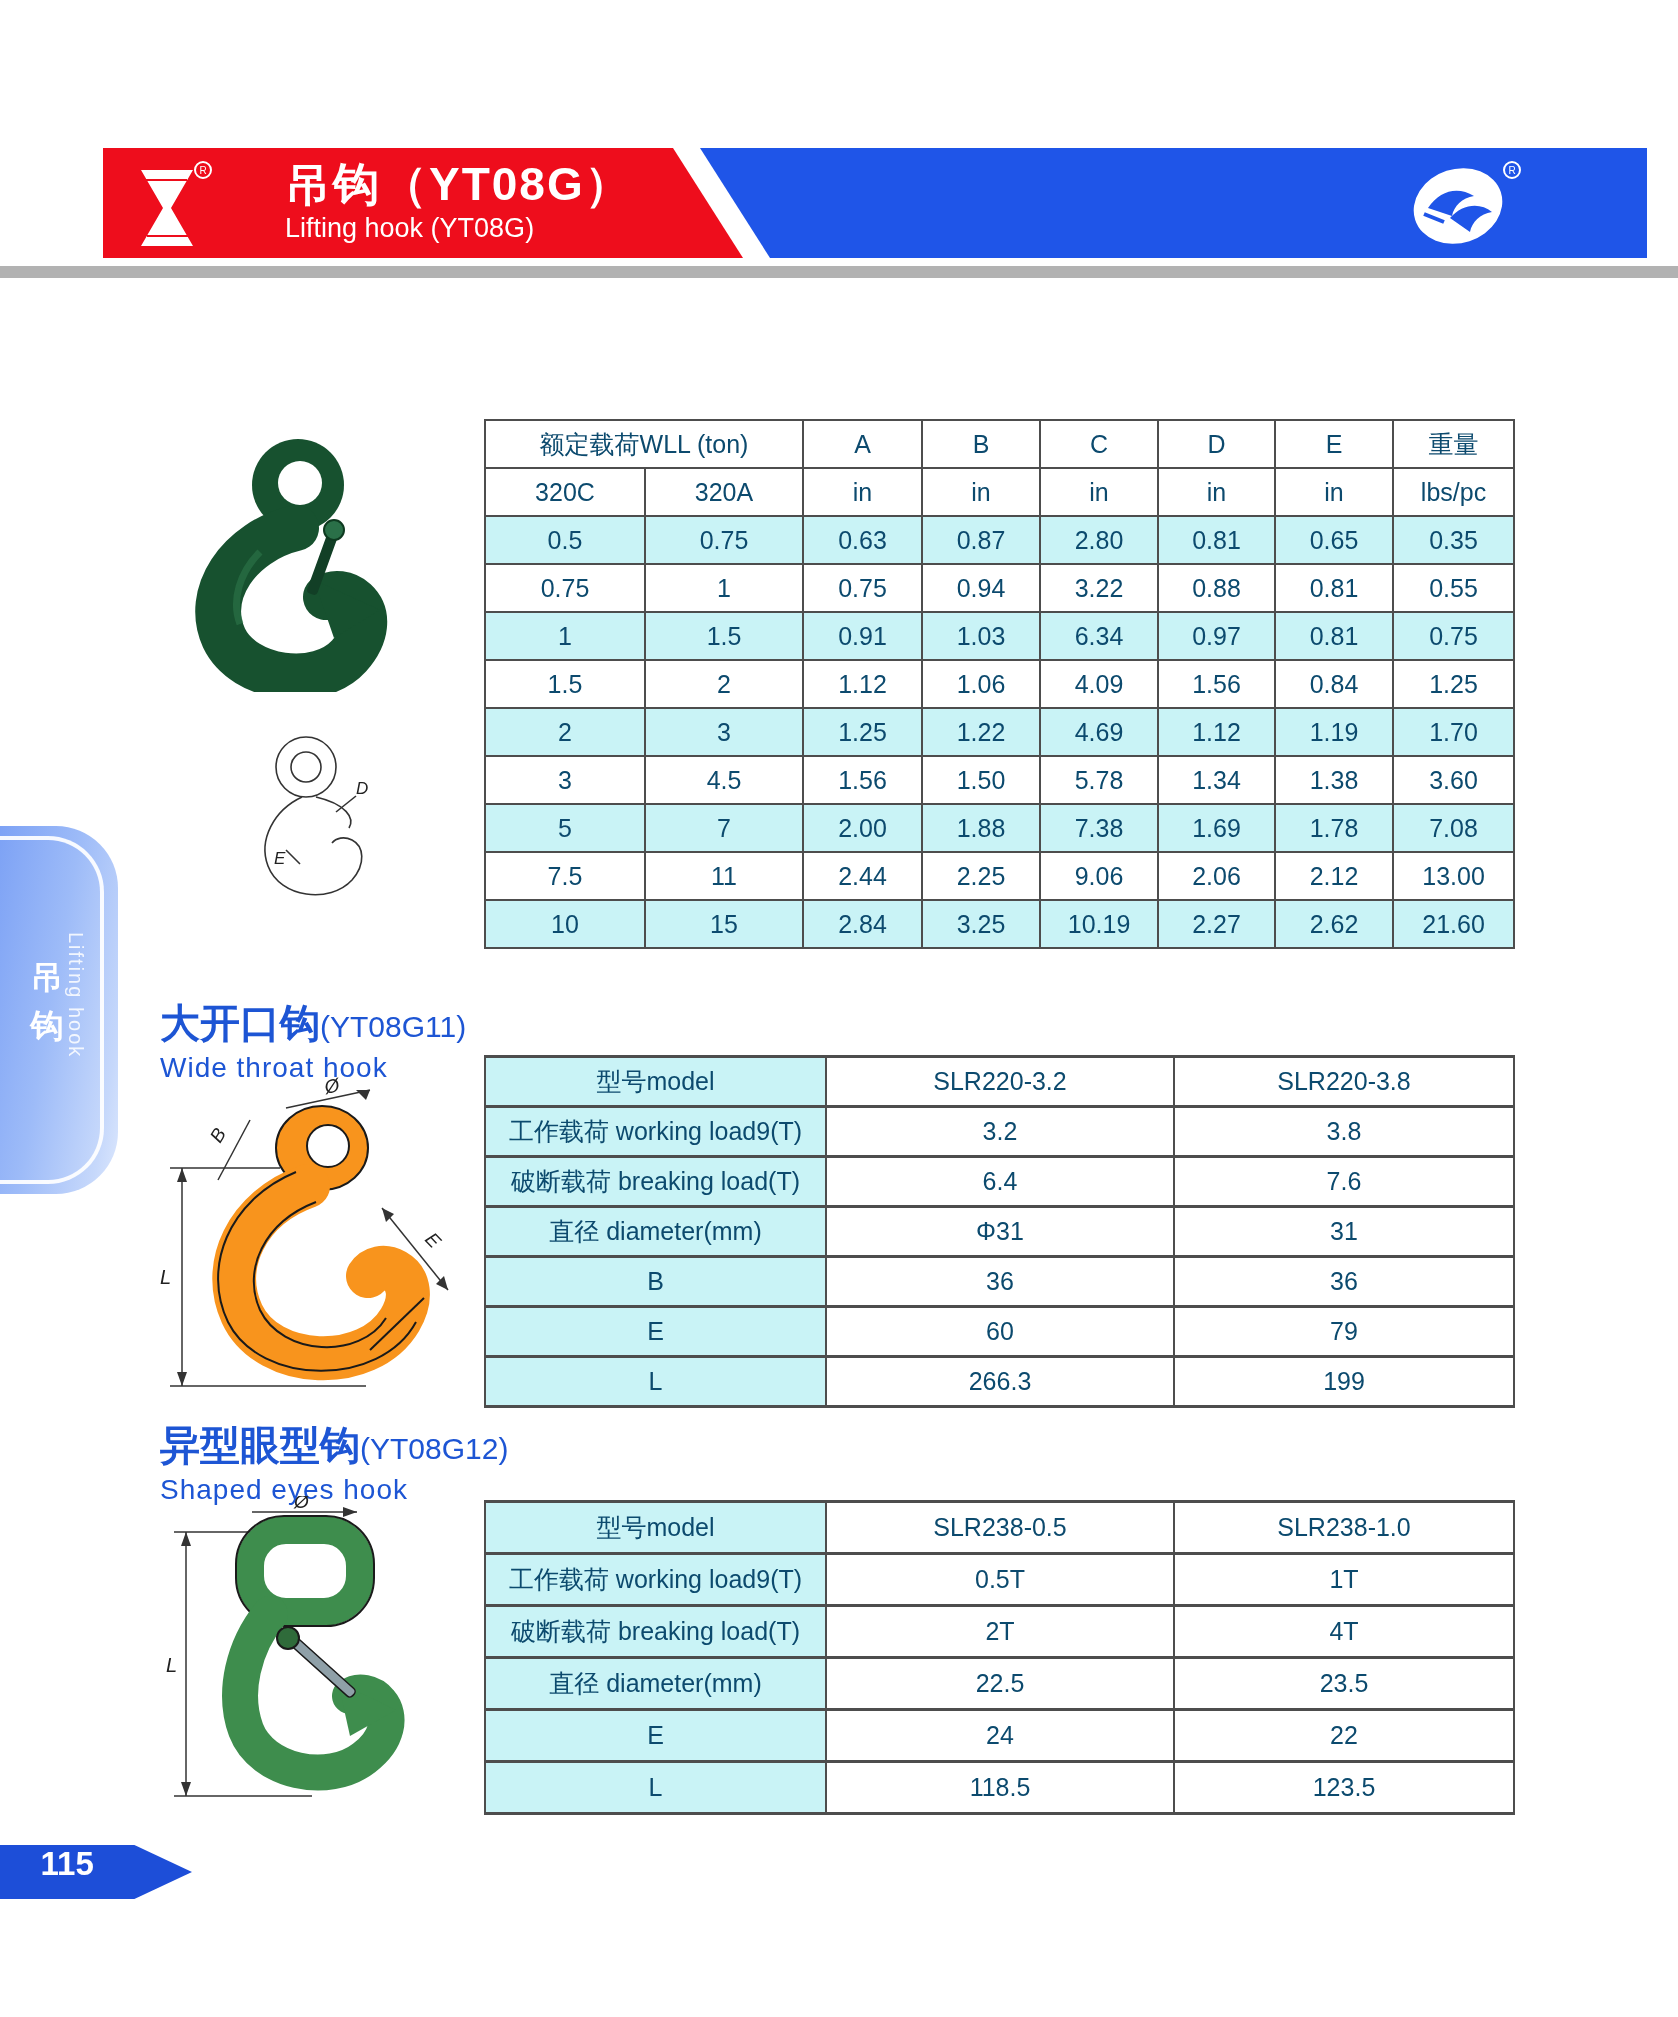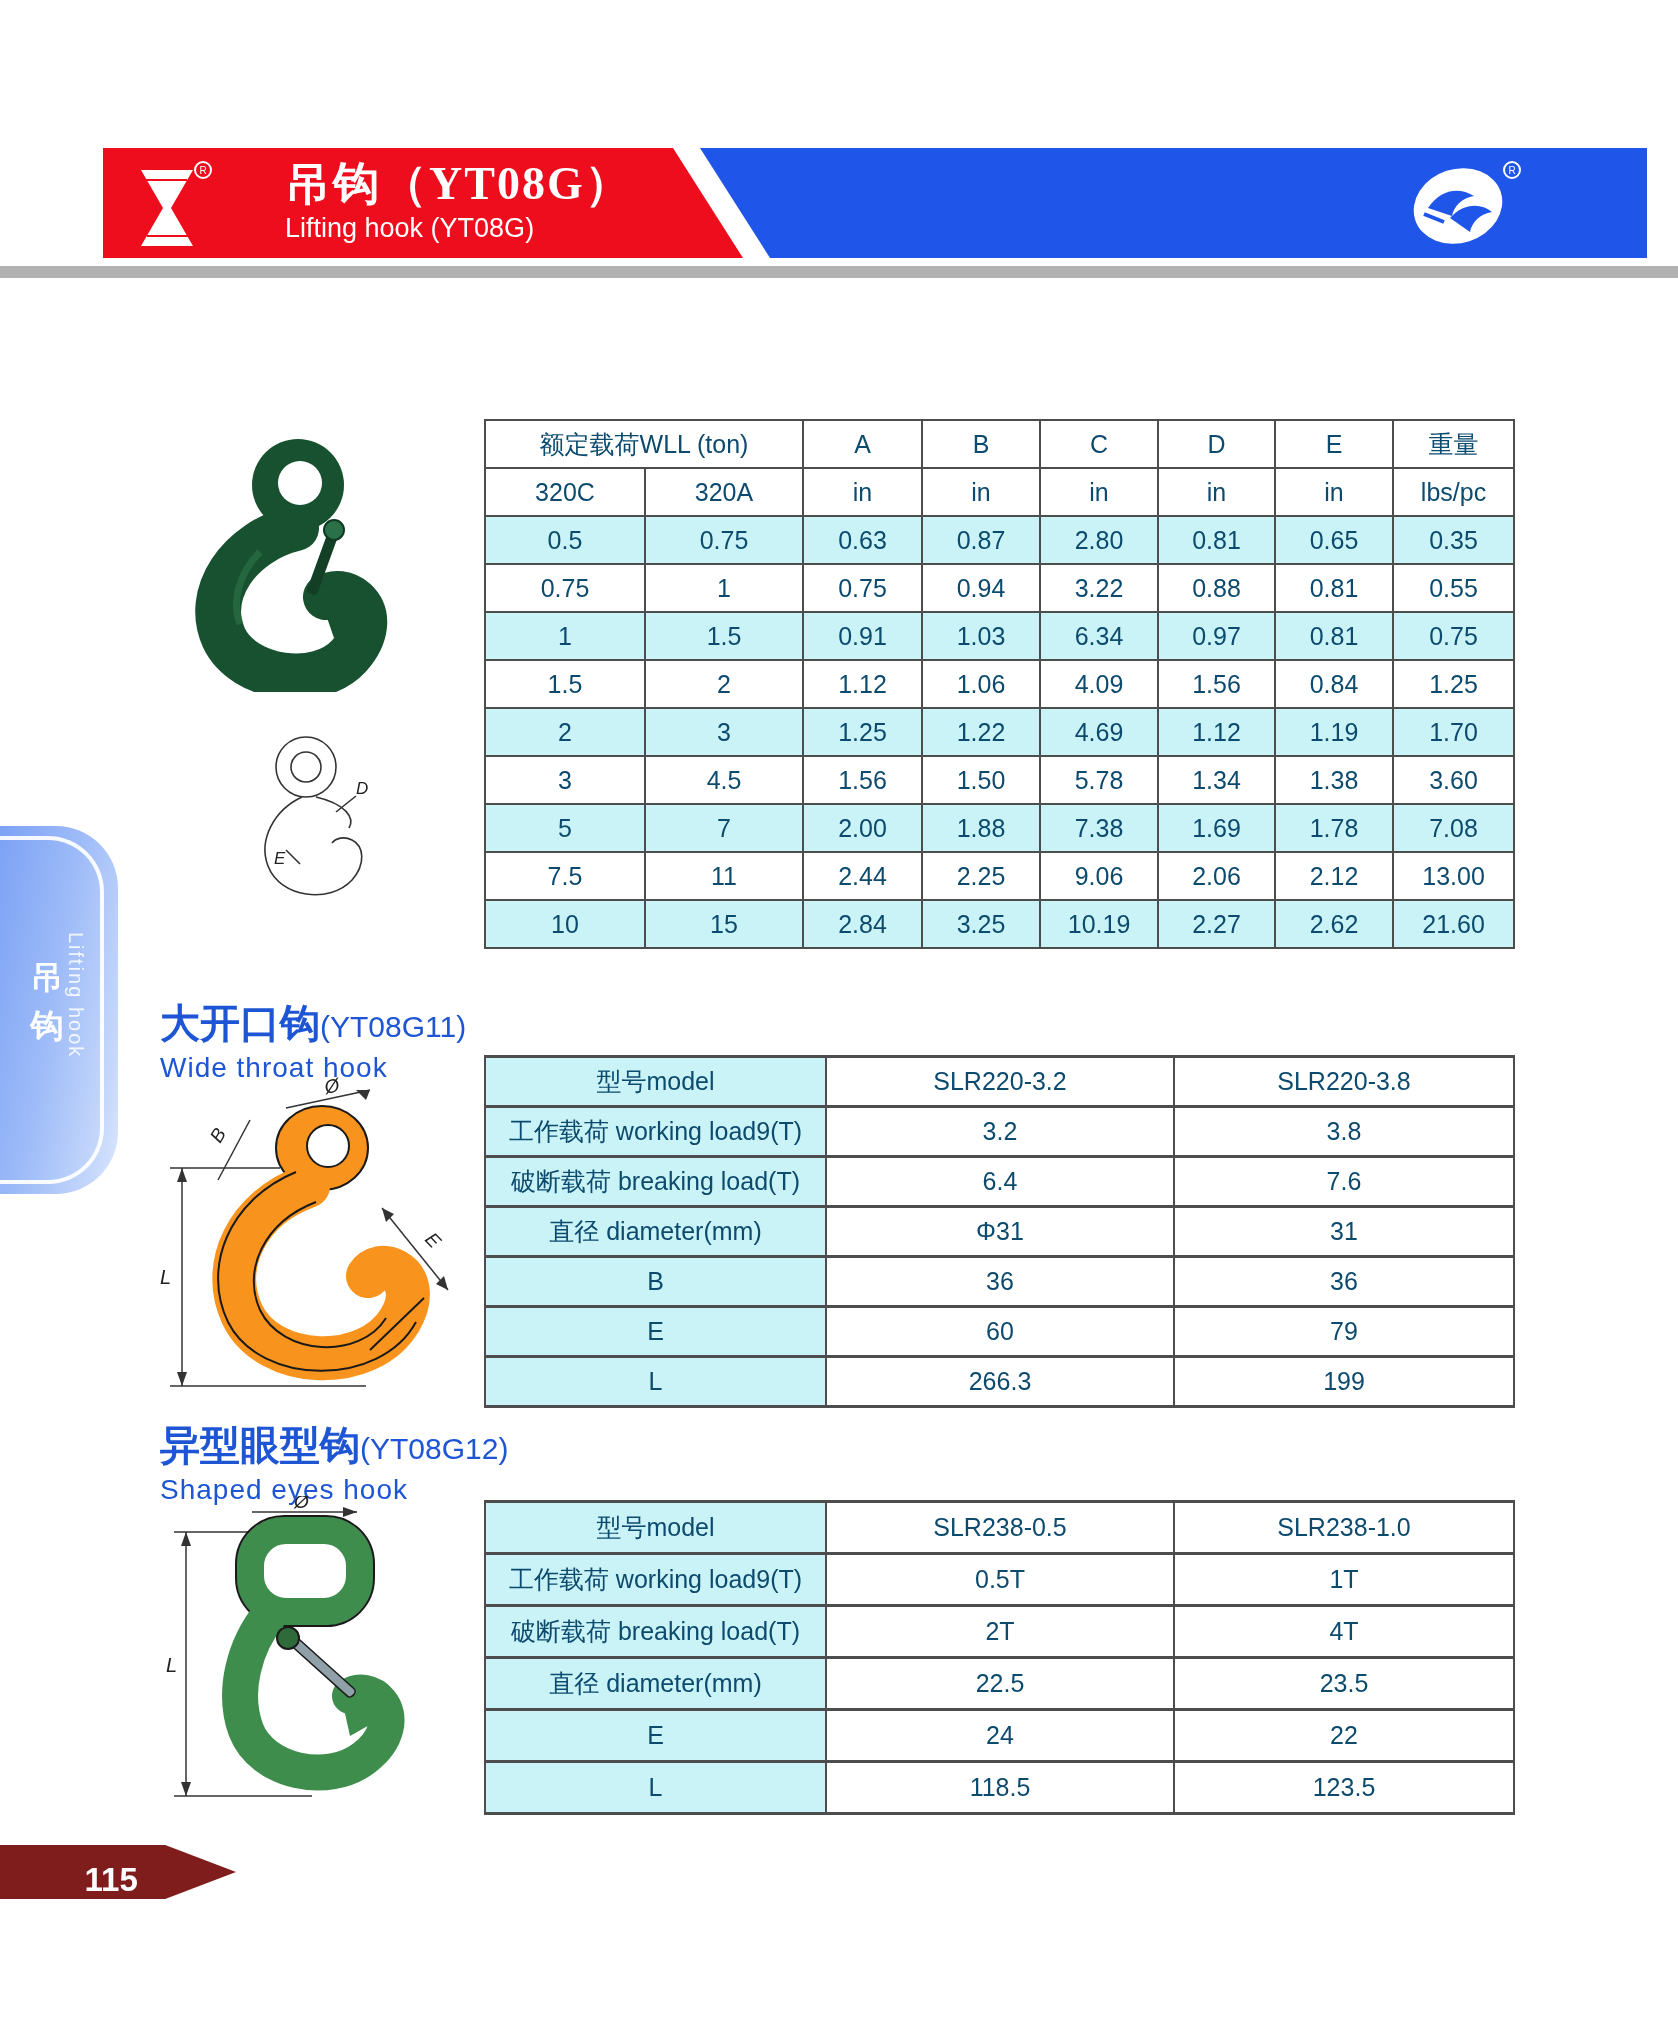--- a/index.html
+++ b/index.html
@@ -5,21 +5,21 @@
   html,body{margin:0;padding:0;background:#fff;}
   .page{position:relative;width:1678px;height:2017px;background:#fff;overflow:hidden;
         font-family:"Liberation Sans",sans-serif;}
   
   .band{position:absolute;top:148px;height:110px;}
   .band-red{left:103px;width:640px;background:#ee0d1c;
             clip-path:polygon(0 0,570px 0,100% 100%,0 100%);}
   .band-blue{left:700px;width:947px;background:#1f55e8;
              clip-path:polygon(0 0,100% 0,100% 100%,70px 100%);}
   .band-text{position:absolute;top:8px;color:#fff;}
-  .band-title{font-size:46px;font-weight:bold;line-height:56px;letter-spacing:2px;font-family:Liberation Serif, serif;}
+  .band-title{font-size:46px;font-weight:bold;line-height:56px;letter-spacing:2px;}
   .band-sub{font-size:27px;line-height:32px;font-weight:normal;}
   .logo-box{position:absolute;}
   .gray-bar{position:absolute;left:0;top:266px;width:1678px;height:12px;background:#b2b2b2;}
   
   .side-tab{position:absolute;left:0;top:826px;width:118px;height:368px;
             border-radius:0 62px 62px 0;
             background:linear-gradient(100deg,#7da2f5 0%,#9dbbf8 45%,#c6d8fb 85%,#dde8fd 100%);}
   .side-tab-accent{position:absolute;top:10px;bottom:10px;left:-30px;right:14px;
             border:4px solid rgba(255,255,255,.92);border-left:none;
             border-radius:0 56px 56px 0;}
@@ -37,23 +37,23 @@
              color:#0c4a6e;text-align:center;font-size:25px;background:#fff;}
   table.spec td{border:2px solid #4d4d4d;height:46px;padding:0 4px;overflow:hidden;}
   table.t1 tr.alt td{background:#c9f3f6;}
   table.t23 td{border-top-width:3px;border-bottom-width:3px;}
   table.t23 td.headcol{background:#c9f3f6;margin-left:20px;}
   table.t2 td{height:47px;}
   table.t3 td{height:49px;}
   
   svg.img{position:absolute;}
   
-  .page-arrow{position:absolute;left:0;top:1845px;width:192px;height:54px;background:#7f1d1d;
+  .page-arrow{position:absolute;left:0;top:1845px;width:192px;height:54px;background:#1d4ed8;
               clip-path:polygon(0 0,70% 0,100% 50%,70% 100%,0 100%);
-              display:flex;align-items:flex-end;padding-left:44px;}
+              display:flex;align-items:flex-start;}
   .page-arrow span{width:70%;text-align:center;color:#fff;font-size:33px;font-weight:bold;}
 </style>
 </head>
 <body>
 
 <div class="page">
 
   <div class="band band-red">
     <svg class="logo-box" style="left:18px;top:10px" width="96" height="96" viewBox="0 0 96 96">
       <polygon points="20,12 72,12 50,50 72,88 20,88 42,50" fill="#ffffff"></polygon>

